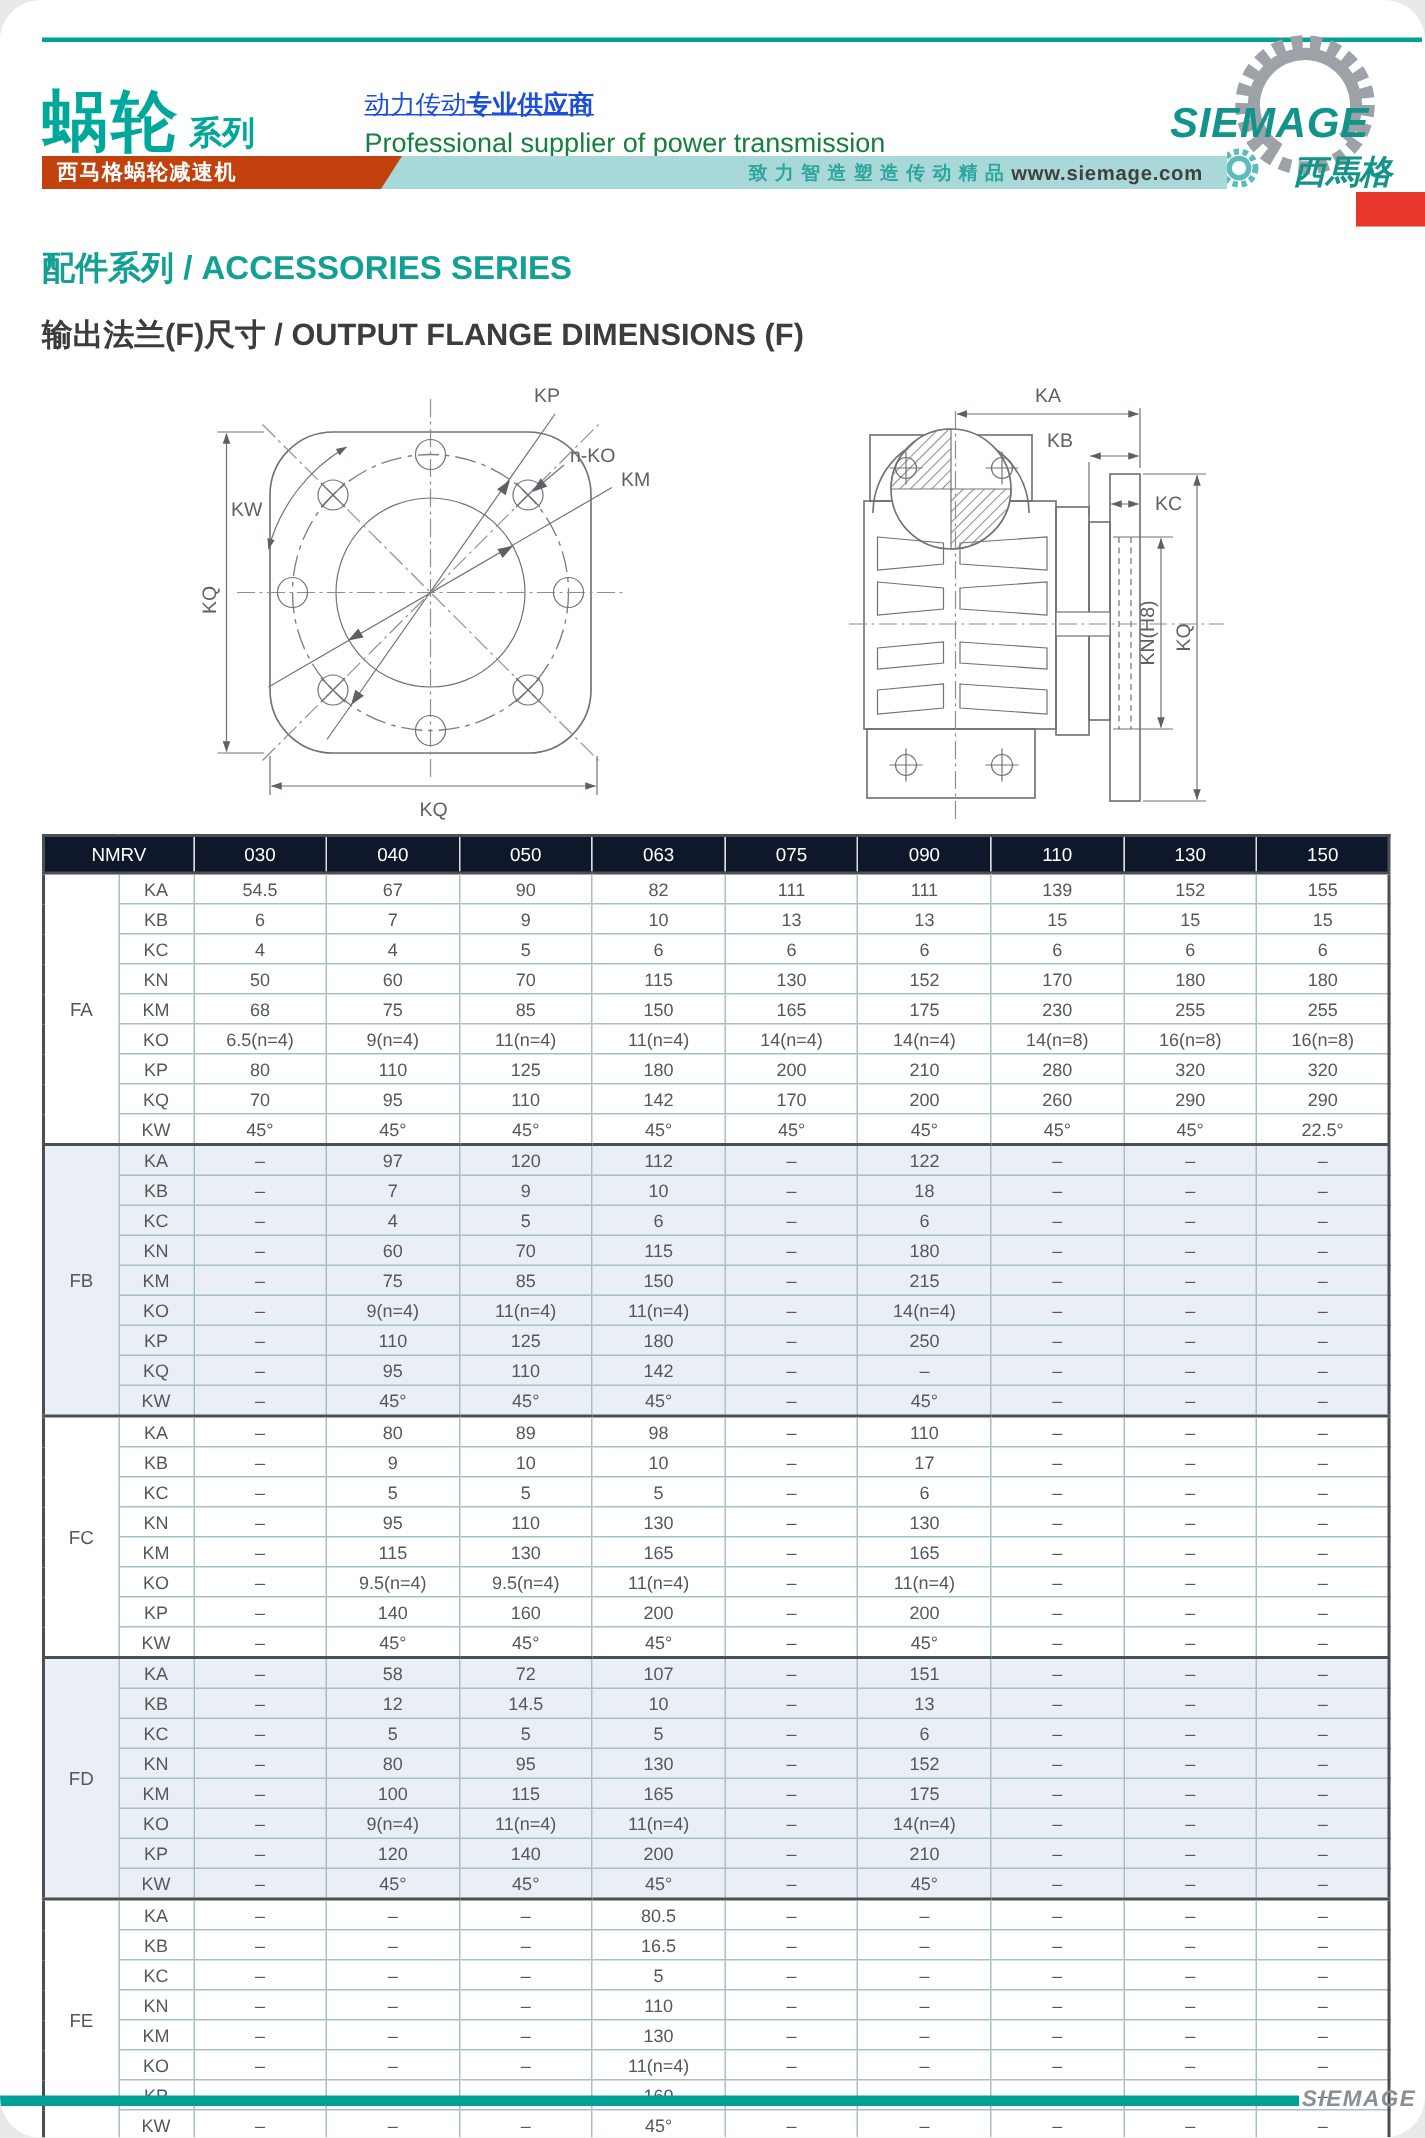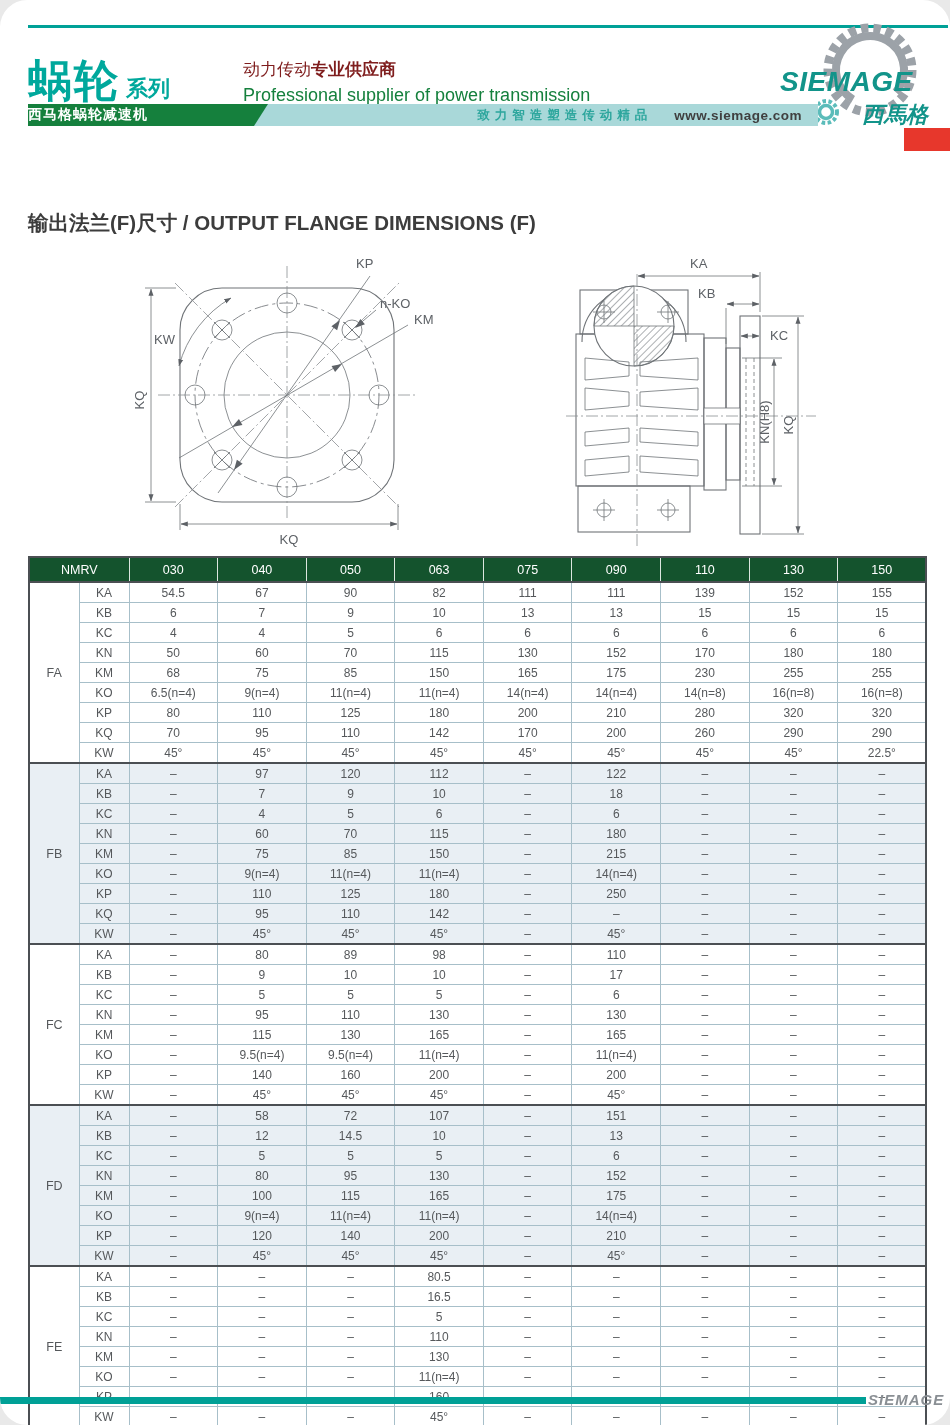--- a/index.html
+++ b/index.html
@@ -5,29 +5,29 @@
   html,body{margin:0;padding:0;background:#e9e9e9;}
   .page{position:relative;width:950px;height:1425px;margin:0 auto;background:#ffffff;
         overflow:hidden;font-family:"Liberation Sans",sans-serif;border-radius:27px;}
 
   
   .top-rule{position:absolute;left:28px;top:25px;width:920px;height:3px;background:#00a197;}
   .series-block{position:absolute;left:28px;top:52px;white-space:nowrap;}
   .series-cn{font-size:44px;font-weight:bold;color:#00a89c;letter-spacing:2px;}
   .series-suffix{font-size:22px;font-weight:bold;color:#00a89c;margin-left:6px;}
   .tagline{position:absolute;left:243px;top:58px;}
-  .tagline-cn{font-size:17px;color:#7f1d1d;}
+  .tagline-cn{font-size:17px;color:#1d4ed8;text-decoration:underline;}
   .tagline-cn b{font-weight:bold;}
   .tagline-en{font-size:18px;color:#15803d;margin-top:4px;}
-  .brand-bar{position:absolute;left:28px;top:104px;width:240px;height:22px;background:#15803d;
+  .brand-bar{position:absolute;left:28px;top:104px;width:240px;height:22px;background:#c2410c;
              clip-path:polygon(0 0,100% 0,calc(100% - 14px) 100%,0 100%);
-             display:flex;align-items:center;padding-left:0;box-sizing:border-box;z-index:2;}
+             display:flex;align-items:center;padding-left:10px;box-sizing:border-box;z-index:2;}
   .brand-bar-text{color:#ffffff;font-size:14px;font-weight:bold;letter-spacing:1px;}
   .slogan-strip{position:absolute;left:252px;top:104px;width:566px;height:22px;background:#a9d8d9;
-                display:flex;align-items:center;justify-content:flex-end;gap:22px;
+                display:flex;align-items:center;justify-content:flex-end;
                 padding-right:16px;box-sizing:border-box;z-index:1;}
   .slogan{color:#2da69d;font-size:12.5px;font-weight:bold;letter-spacing:5px;}
   .website{color:#404040;font-size:13.5px;font-weight:bold;letter-spacing:.5px;}
   .logo{position:absolute;left:778px;top:18px;width:172px;height:112px;z-index:3;}
   .logo svg{position:absolute;right:28px;top:0;}
   .logo-name{position:absolute;left:2px;top:48px;font-size:28px;font-weight:bold;font-style:italic;
              color:#12948a;letter-spacing:0.5px;}
   .logo-cn{position:absolute;left:84px;top:82px;font-size:22px;font-weight:bold;font-style:italic;
            font-family:Liberation Serif, serif;color:#12948a;}
   .page-tab{position:absolute;right:0;top:128px;width:46px;height:23px;background:#e7372c;}
@@ -43,21 +43,21 @@
   .obj{fill:none;stroke:#6f7377;stroke-width:1.1;}
   .thin{fill:none;stroke:#6f7377;stroke-width:0.8;}
   .cline{fill:none;stroke:#8b8f93;stroke-width:0.8;stroke-dasharray:12 3 2 3;}
   .bolt{fill:none;stroke:#7a7e82;stroke-width:0.9;stroke-dasharray:14 4 3 4;}
   .dim{fill:none;stroke:#6f7377;stroke-width:0.8;}
   .arr{fill:#5d6166;}
 
   
   .table-wrap{position:absolute;left:28px;top:556px;}
   table.dims{border-collapse:collapse;table-layout:fixed;width:898px;border:2px solid #4b4f53;}
-  table.dims th{background:#14532d;color:#ffffff;font-weight:normal;font-size:12.5px;height:23px;
+  table.dims th{background:#0f172a;color:#ffffff;font-weight:normal;font-size:12.5px;height:23px;
                 padding:0;text-align:center;border-right:1px solid rgba(255,255,255,.85);
                 border-bottom:2px solid #4b4f53;margin-top:24px;}
   table.dims th:last-child{border-right:none;}
   table.dims td{height:17px;padding:1px 0;font-size:12px;color:#55585b;text-align:center;
                 border:1px solid #a7bfc9;line-height:16px;background:#ffffff;}
   table.dims tr.tint td{background:#e9eff4;}
   table.dims tr.group-start td{border-top:2px solid #4b4f53;}
   table.dims td.gcell{font-size:12.5px;}
 
   
@@ -100,20 +100,21 @@
         <circle r="11" stroke-width="4" stroke-dasharray="3.5 2.5"></circle>
         <circle r="6.5" stroke-width="3.5"></circle>
       </g>
     </svg>
     <span class="logo-name">SIEMAGE</span>
     <span class="logo-cn">西馬格</span>
   </div>
 
   <div class="page-tab"></div>
 
+  <div class="section-title">配件系列 / ACCESSORIES SERIES</div>
   <div class="page-subtitle">输出法兰(F)尺寸 / OUTPUT FLANGE DIMENSIONS (F)</div>
 
   <svg class="front-view" width="350" height="298" viewBox="0 0 350 298">
     <defs>
       <marker id="arwA" viewBox="0 0 10 10" refX="9.5" refY="5" markerWidth="9" markerHeight="9" orient="auto-start-reverse">
           <path d="M0,1.5 L10,5 L0,8.5 Z" fill="#5d6166"></path>
         </marker>
     </defs>
 
     <rect class="obj" x="62" y="36" width="214" height="214" rx="42"></rect>

